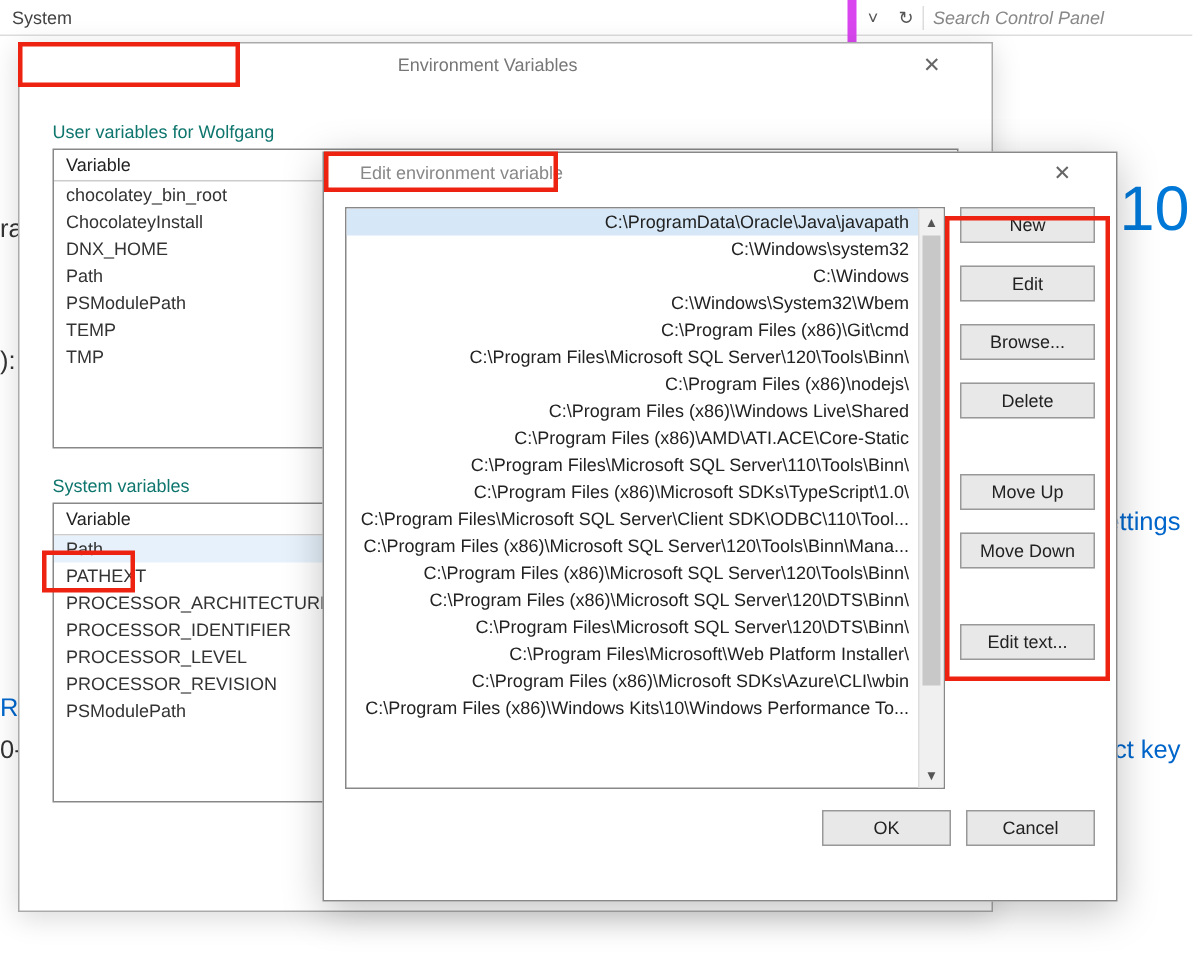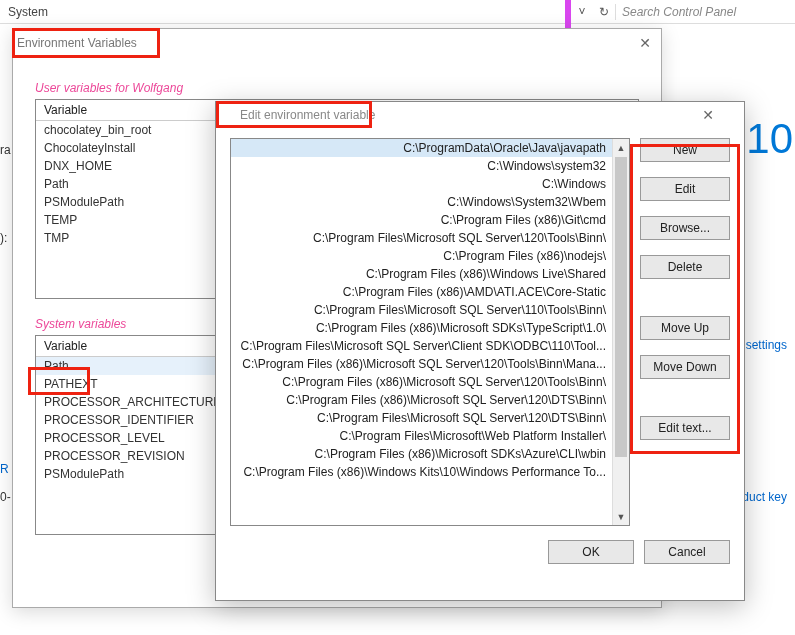--- a/index.html
+++ b/index.html
@@ -4,30 +4,30 @@
 <style>
   * { box-sizing: border-box; font-family: "Segoe UI", Tahoma, sans-serif; font-size: 12px; }
   body { margin: 0; padding: 0; background: #fff; width: 795px; height: 635px; overflow: hidden; position: relative; color: #222; }
 
   
   .topbar { display: flex; align-items: center; height: 24px; border-bottom: 1px solid #ddd; }
   .addr { flex: 1; padding: 4px 8px; color: #444; border-right: 6px solid #d946ef; height: 40px; display: flex; align-items: center; }
   .topctrl { width: 22px; height: 22px; display: flex; align-items: center; justify-content: center; color: #555; }
   .search { width: 180px; padding: 3px 6px; color: #888; border-left: 1px solid #ddd; height: 16px; display: flex; align-items: center; font-style: italic; }
 
-  .bg { position: absolute; font-size: 12px; color: #0066cc; }
+  .bg { position: absolute; font-size: 17px; color: #0066cc; }
   .bg10 { position: absolute; right: 2px; top: 115px; font-size: 42px; color: #0078d7; font-weight: 300; }
 
   
   .env-dialog { position: absolute; left: 12px; top: 28px; width: 650px; height: 580px; background: #fff; border: 1px solid #aaa; box-shadow: 0 4px 18px rgba(0,0,0,.15); }
-  .env-title { padding: 6px 4px; color: #777; font-size: 12px; display: flex; align-items: center; }
+  .env-title { padding: 6px 28px; color: #777; font-size: 12px; display: flex; align-items: center; text-align: center; }
   .env-title .lbl { flex: 1; }
   .close-x { color: #666; font-size: 14px; cursor: pointer; padding: 0 6px; }
 
-  .group-label { margin: 24px 0 4px 22px; color: #ec4899; font-style: italic; }
+  .group-label { margin: 24px 0 4px 22px; color: #0f766e; }
   .listframe { margin: 0 22px 0 22px; border: 1px solid #888; height: 200px; background: #fff; overflow: hidden; }
   .listhead { border-bottom: 1px solid #ccc; padding: 3px 8px; font-weight: normal; color: #222; background: #fff; }
   .listbody { overflow-y: auto; height: 172px; }
   .row { padding: 2px 8px; color: #333; white-space: nowrap; }
   .row.sel { background: #e6f1fb; }
 
   
   .hl { position: absolute; border: 3px solid #e21; pointer-events: none; }
 
   

